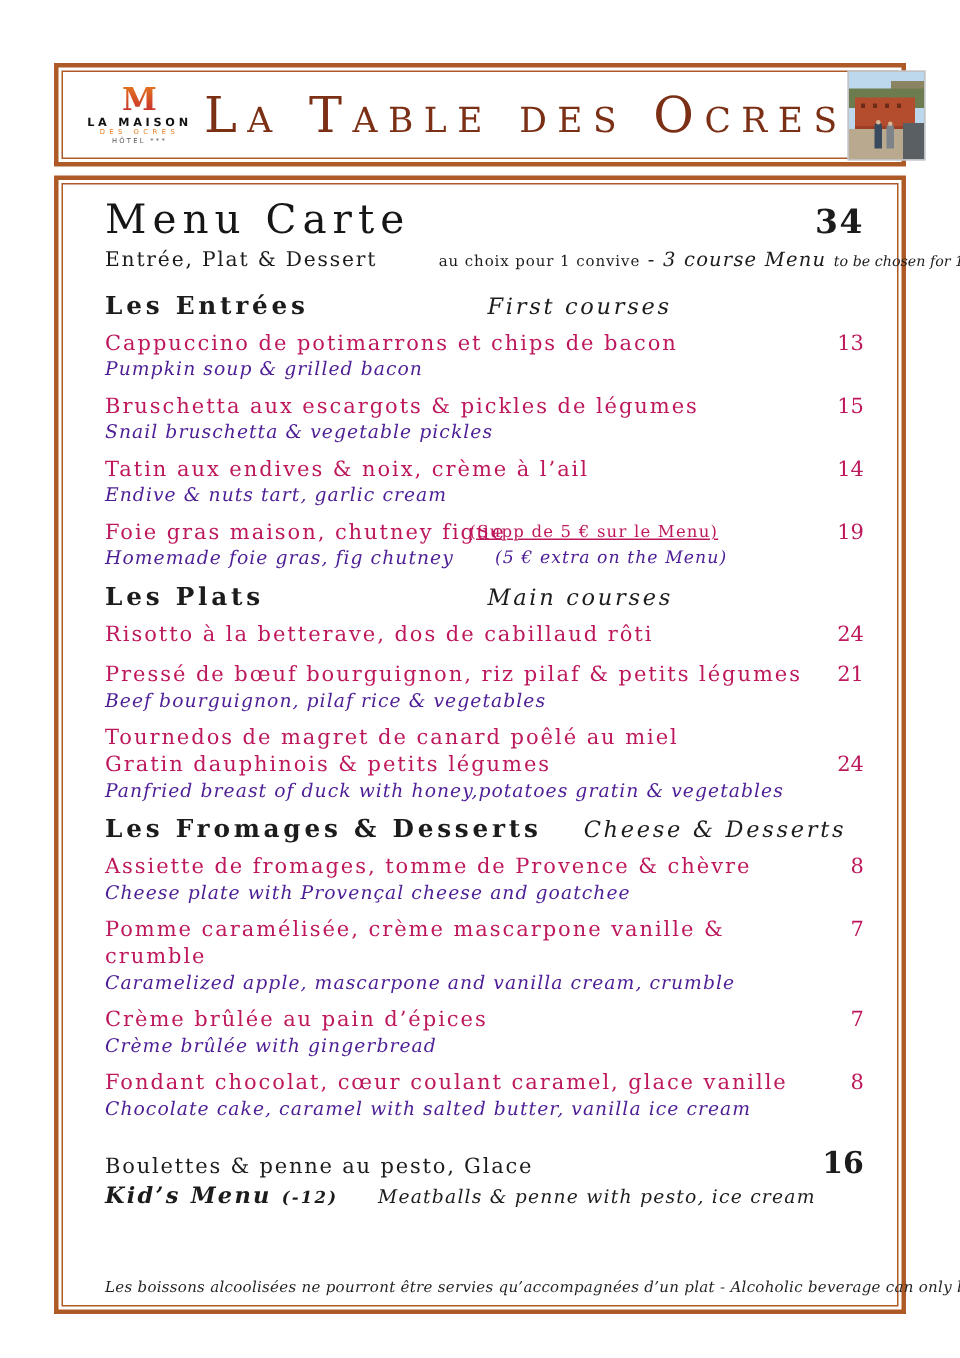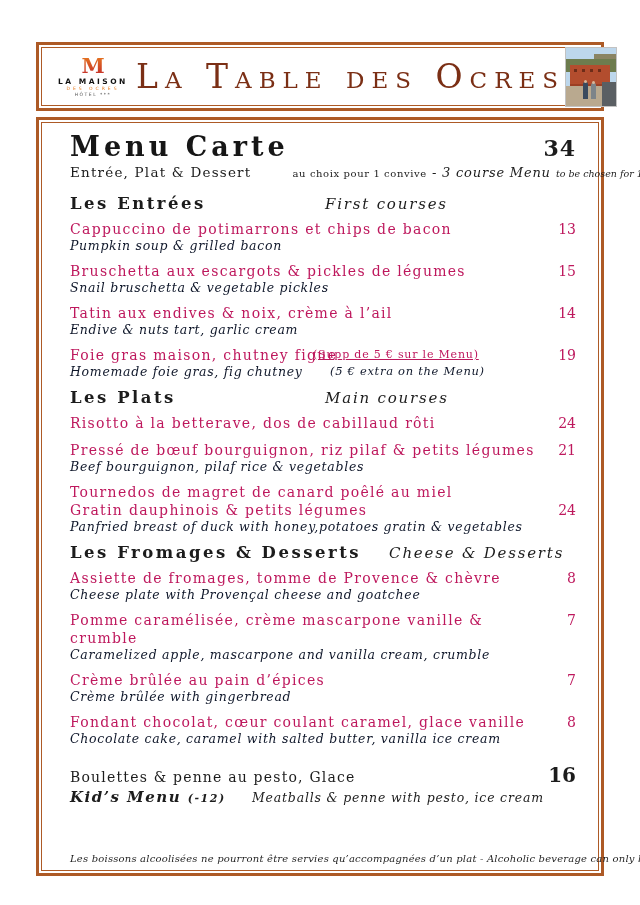--- a/index.html
+++ b/index.html
@@ -32,41 +32,41 @@
   .ph-wall{position:absolute;right:0;bottom:0;width:14px;height:24px;background:#5a5f63;}
   .ph-p1{position:absolute;bottom:7px;left:17px;width:5px;height:17px;background:#3a4a5e;border-radius:2px 2px 0 0;}
   .ph-p2{position:absolute;bottom:7px;left:25px;width:5px;height:16px;background:#7d8489;border-radius:2px 2px 0 0;}
   .ph-h1{position:absolute;bottom:23px;left:18px;width:3px;height:3px;background:#d8b79a;border-radius:50%;}
   .ph-h2{position:absolute;bottom:22px;left:26px;width:3px;height:3px;background:#d8b79a;border-radius:50%;}
 
   
   .main-frame{left:36px;top:117px;width:568px;height:759px;}
   .main-inner{padding:8px 22px 6px 28px;display:flex;flex-direction:column;}
   .menu-title-row{display:flex;justify-content:space-between;align-items:baseline;}
-  .menu-title{font-size:27px;font-weight:bold;letter-spacing:4px;color:#161616;}
+  .menu-title{font-size:27px;font-weight:normal;letter-spacing:4px;color:#161616;}
   .menu-price{font-size:22px;font-weight:600;letter-spacing:1px;}
   .subtitle{margin-top:0px;margin-bottom:4px;white-space:nowrap;}
   .sub-fr{font-size:13.5px;letter-spacing:1.2px;}
   .sub-fr-small{font-size:10px;letter-spacing:0.6px;margin-left:36px;}
   .sub-en{font-size:13px;font-style:italic;letter-spacing:0.8px;}
   .sub-en-small{font-size:9.5px;font-style:italic;}
 
   .section{margin-top:9px;}
   .section-head{position:relative;margin-bottom:7px;white-space:nowrap;}
   .head-fr{font-size:16.5px;font-weight:bold;letter-spacing:2.5px;}
   .head-en{font-size:15px;font-style:italic;letter-spacing:1.8px;}
   .head-en.abs{position:absolute;left:255px;bottom:0;}
   .head-en.inline{margin-left:28px;}
 
   .item{margin-bottom:9px;}
   .fr-line{display:flex;justify-content:space-between;position:relative;
            font-size:14px;letter-spacing:1.3px;line-height:18px;color:#be185d;}
   .price{font-size:14px;letter-spacing:0;flex:none;text-align:right;min-width:24px;}
   .note-fr{position:absolute;left:243px;font-size:11px;letter-spacing:0.8px;text-decoration:underline;}
-  .en-line{position:relative;font-size:12.5px;font-style:italic;letter-spacing:0.7px;line-height:15px;color:#0f172a;}
+  .en-line{position:relative;font-size:12.5px;font-style:italic;letter-spacing:0.7px;line-height:15px;color:#4c1d95;}
   .note-en{position:absolute;left:260px;font-size:11.5px;}
 
   .kids{margin-top:8px;}
   .kids-row1{display:flex;align-items:baseline;}
   .kids-label-fr{font-size:17px;font-weight:bold;letter-spacing:2.5px;width:182px;flex:none;}
   .kids-age{font-size:12px;font-weight:bold;}
   .kids-desc-fr{font-size:14px;letter-spacing:1.2px;flex:1;}
   .kids-price{font-size:20px;font-weight:bold;text-align:right;flex:none;}
   .kids-row2{display:flex;align-items:baseline;margin-top:1px;}
   .kids-label-en{font-size:15px;font-weight:bold;font-style:italic;letter-spacing:1.5px;width:182px;flex:none;}

